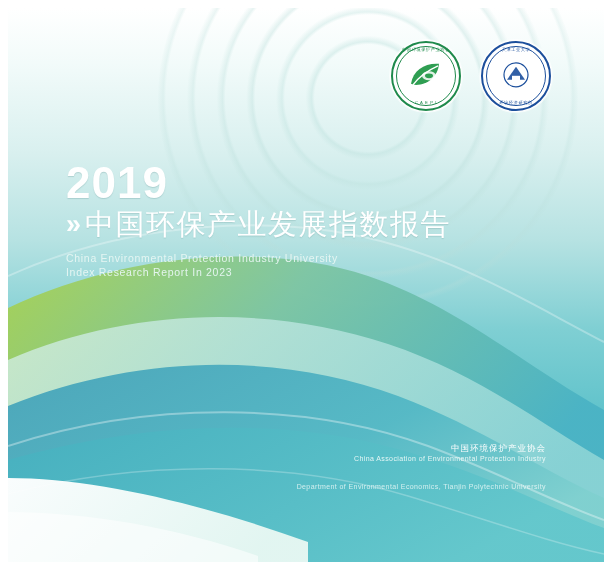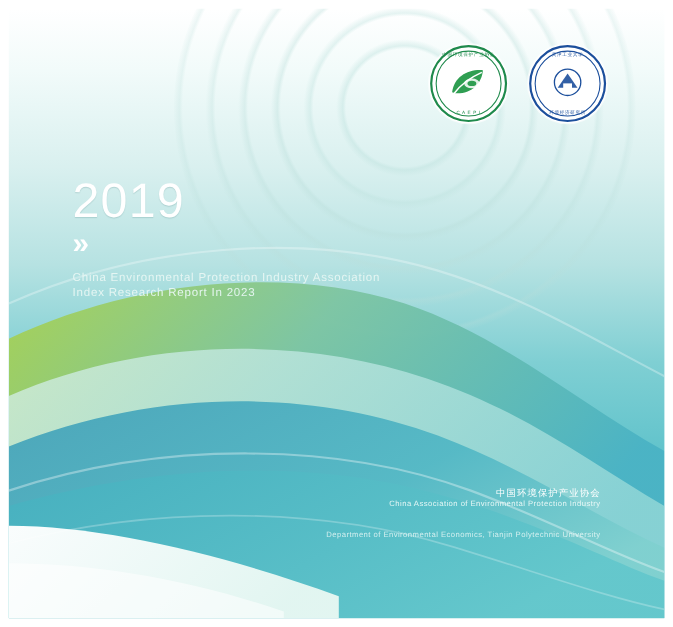--- a/index.html
+++ b/index.html
@@ -129,21 +129,21 @@
   
   .title-block {
     position: absolute;
     left: 58px;
     top: 152px;
     width: 470px;
   }
   .year {
     font-size: 44px;
     line-height: 46px;
-    font-weight: 400;
+    font-weight: 700;
     color: #ffffff;
     letter-spacing: 1px;
     text-shadow: 0 1px 1px rgba(80,130,130,0.25);
   }
   .main-row {
     display: flex;
     align-items: center;
     margin-top: 2px;
   }
   .chev {
@@ -270,23 +270,24 @@
         </svg>
         <div class="arctext top">天津工业大学</div>
         <div class="arctext bottom">环境经济研究所</div>
       </div>
     </div>
 
     <div class="title-block">
       <div class="year">2019</div>
       <div class="main-row">
         <span class="chev">»</span>
+        <span class="main-title">中国环保产业发展指数报告</span>
       </div>
       <div class="sub-en">
-        <div>China Environmental Protection Industry Association</div>
+        <div>China Environmental Protection Industry University</div>
         <div>Index Research Report In 2023</div>
       </div>
     </div>
 
     <div class="credits">
       <div class="credit-group first">
         <div class="credit-cn">中国环境保护产业协会</div>
         <div class="credit-en">China Association of Environmental Protection Industry</div>
       </div>
       <div class="credit-group second">

